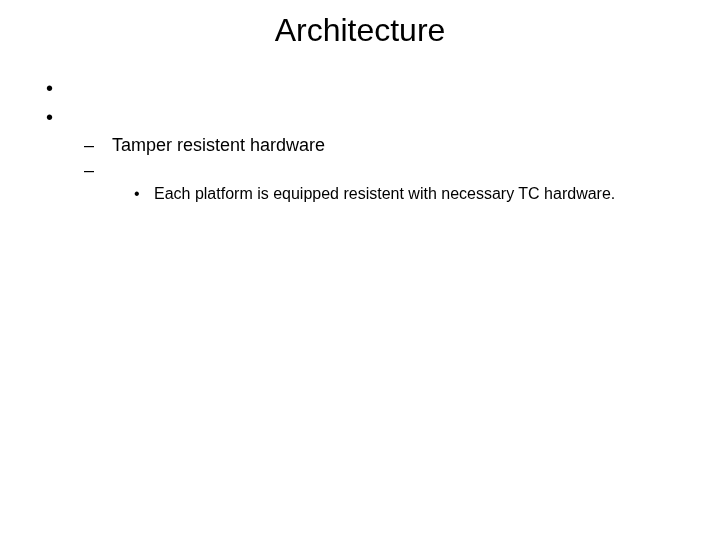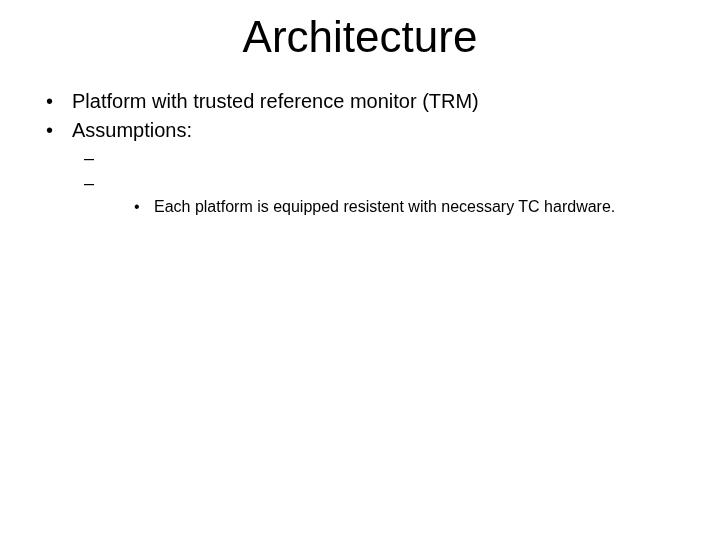--- a/index.html
+++ b/index.html
@@ -10,21 +10,21 @@
     body {
       width: 720px;
       height: 540px;
       background: #ffffff;
       font-family: Arial, Helvetica, sans-serif;
       color: #000000;
       padding: 12px 0 0 0;
     }
     .slide-title {
       text-align: center;
-      font-size: 44px;
+      font-size: 32px;
       font-weight: normal;
       margin-bottom: 28px;
     }
     .content {
       padding-left: 42px;
     }
     .bullet-l1 {
       display: flex;
       align-items: flex-start;
       font-size: 20px;
@@ -64,30 +64,29 @@
   </style>
 </head>
 <body>
 
 <h1 class="slide-title">Architecture</h1>
 
 <div class="content">
 
   <div class="bullet-l1">
     <span class="marker">•</span>
-    <span>Platform with trusted reference monitor (TRM)</span>
   </div>
 
   <div class="bullet-l1">
     <span class="marker">•</span>
-    <span>Assumptions:</span>
   </div>
 
   <div class="bullet-l2">
     <span class="marker">–</span>
+    <span>Tamper resistent hardware</span>
   </div>
 
   <div class="bullet-l2">
     <span class="marker">–</span>
   </div>
 
   <div class="bullet-l3">
     <span class="marker">•</span>
     <span>Each platform is equipped resistent with necessary TC hardware.</span>
   </div>

